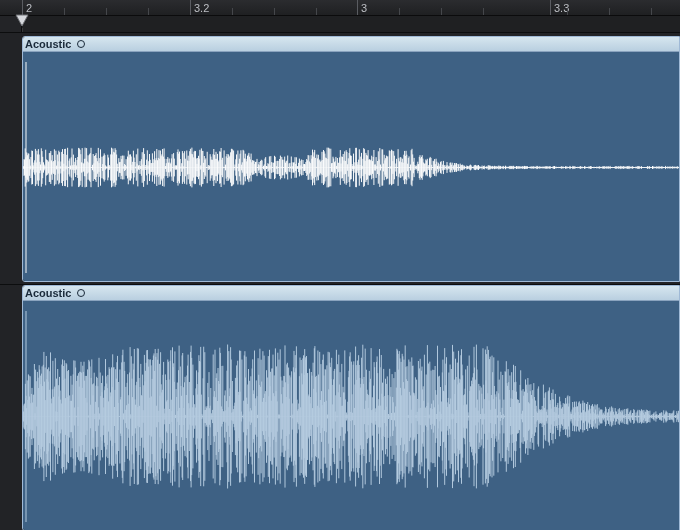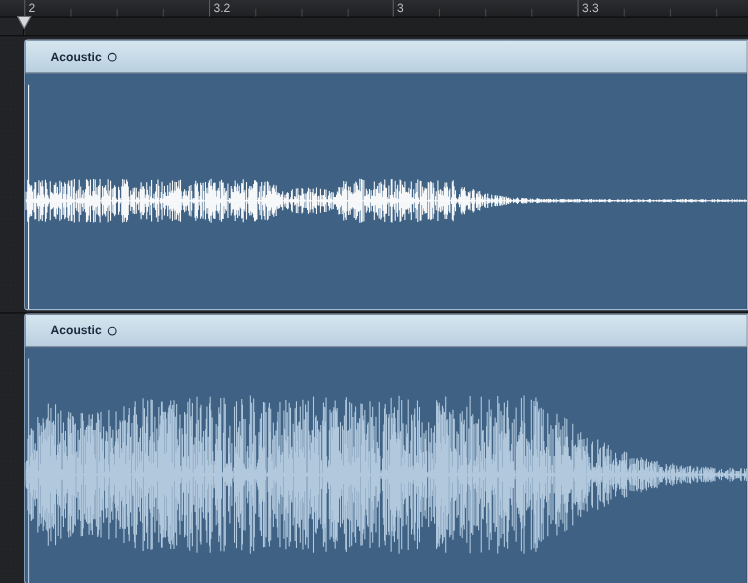--- a/index.html
+++ b/index.html
@@ -47,25 +47,25 @@
 
   
   .region {
     position: absolute; left: 22px; right: 0;
     border: 1px solid #9fb9d6;
     border-radius: 3px 0 0 3px;
     overflow: hidden;
     box-shadow: inset 0 -8px 20px rgba(0,0,0,0.12);
   }
   .region-header {
-    height: 30px;
+    height: 15px;
     background: linear-gradient(#d6e6ef, #b9cfe0);
     border-bottom: 1px solid #8aa3be;
     display: flex; align-items: center;
-    padding-left: 23px;
+    padding-left: 2px;
     gap: 6px;
     font-size: 11px; font-weight: 700; color: #1a2a3a;
     cursor: grab;
   }
   .loop-icon {
     width: 8px; height: 8px; border: 1.5px solid #1a2a3a; border-radius: 50%;
     display: inline-block;
   }
   .region-body {
     background: #3e6184;
@@ -83,21 +83,21 @@
 </style>
 </head>
 <body>
 
 <div class="root">
 
   <div class="ruler">
     <span class="tick" style="left:22px">2</span>
     <span class="tick" style="left:190px">3.2</span>
     <span class="tick" style="left:357px">3</span>
-    <span class="tick" style="left:525px">3.3</span>
+    <span class="tick" style="left:550px">3.3</span>
     <span class="subtick" style="left:64px"></span>
     <span class="subtick" style="left:106px"></span>
     <span class="subtick" style="left:148px"></span>
     <span class="subtick" style="left:232px"></span>
     <span class="subtick" style="left:274px"></span>
     <span class="subtick" style="left:316px"></span>
     <span class="subtick" style="left:399px"></span>
     <span class="subtick" style="left:441px"></span>
     <span class="subtick" style="left:483px"></span>
     <span class="subtick" style="left:567px"></span>

